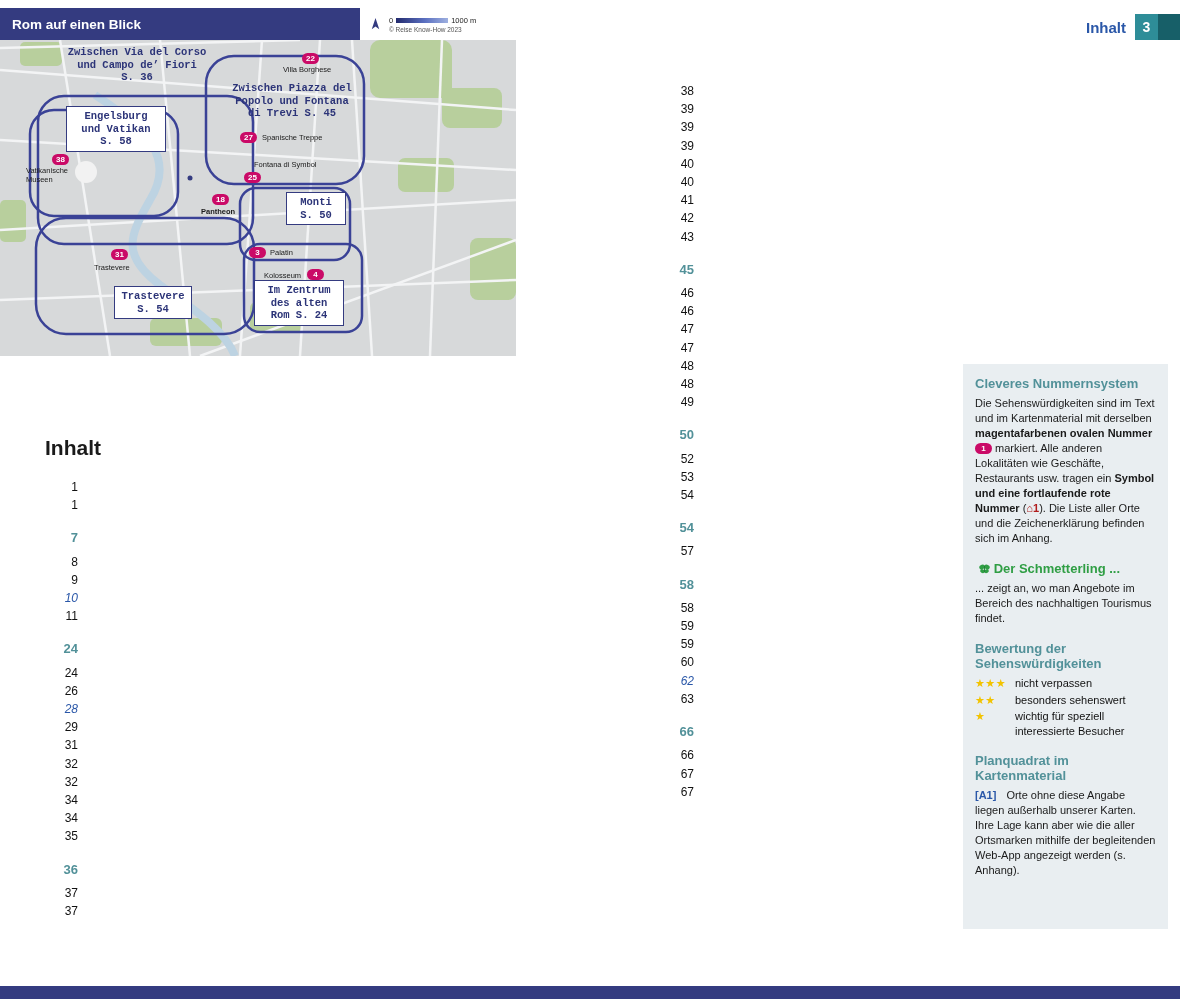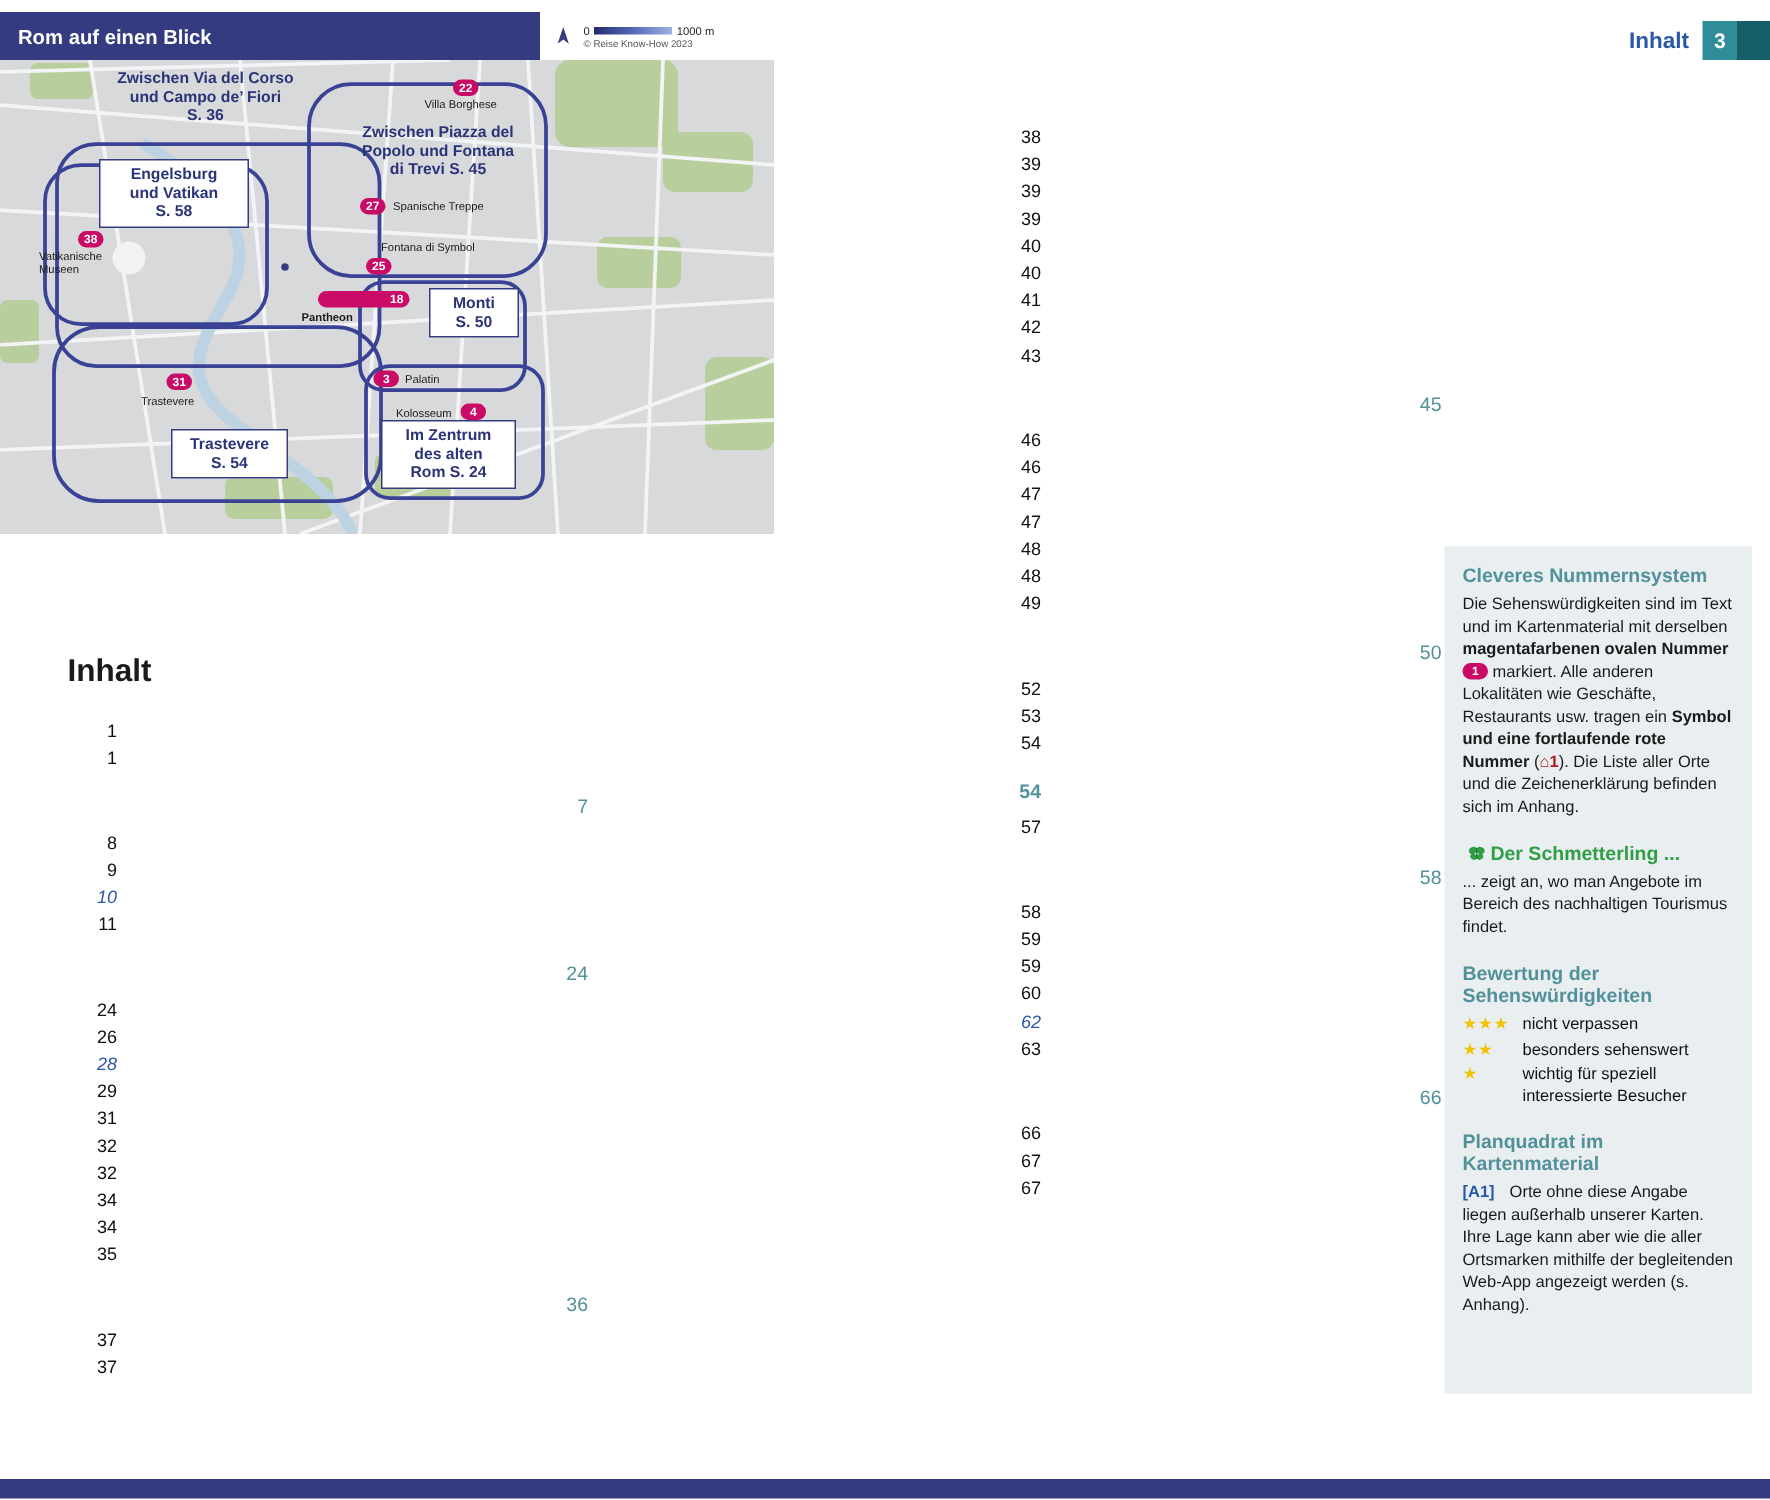--- a/index.html
+++ b/index.html
@@ -13,21 +13,21 @@
              display:flex;align-items:center;padding-left:12px;}
   .map-scale{flex:1;background:#fff;display:flex;align-items:center;gap:6px;padding:2px 4px 2px 8px;}
   .compass svg{display:block;}
   .scale-col{display:flex;flex-direction:column;gap:1px;}
   .scale-row{display:flex;align-items:center;gap:3px;font-size:7.5px;color:#222;}
   .scale-bar{width:52px;height:5px;background:linear-gradient(90deg,#232b6e,#5a6fc0 55%,#9eb0e0);}
   .scale-copy{font-size:6.5px;color:#555;}
   .map-graphic{position:absolute;left:0;top:32px;width:516px;height:316px;background:#d7d9da;overflow:hidden;}
   .map-graphic svg.bgsvg{position:absolute;left:0;top:0;}
   #map-overlay{position:absolute;left:0;top:0;width:516px;height:316px;}
-  .region-label{position:absolute;color:#2c3478;font-weight:bold;font-size:10.5px;line-height:12.5px;text-align:center;}
+  .region-label{position:absolute;color:#2c3478;font-weight:bold;font-size:10.5px;line-height:12.5px;text-align:center;font-family:Liberation Mono, monospace;}
   .region-label.boxed{background:#fff;border:1.5px solid #343b80;padding:3px 5px;}
   .mk-map{position:absolute;min-width:17px;height:11px;background:#ca0a67;color:#fff;border-radius:7px;
           font-size:8px;font-weight:bold;text-align:center;line-height:11px;}
   .place{position:absolute;font-size:7.5px;line-height:8.5px;color:#1a1a1a;}
 
   
   .page-head{position:absolute;top:14px;right:0;height:26px;display:flex;align-items:center;}
   .ph-label{color:#2a57a8;font-weight:bold;font-size:15px;margin-right:9px;}
   .ph-num{width:23px;height:26px;background:#2e8d98;color:#fff;font-weight:bold;font-size:14px;
           text-align:center;line-height:26px;}
@@ -39,21 +39,21 @@
   .col-left{left:44px;top:478px;width:370px;}
   .col-mid{left:672px;top:82px;width:305px;}
   .toc-row{display:flex;font-size:12px;line-height:18.2px;}
   .pg{flex:0 0 34px;text-align:right;margin-right:22px;}
   .col-mid .pg{flex:0 0 22px;margin-right:16px;}
   .mk{display:inline-block;min-width:13px;padding:0 2px;height:11px;background:#ca0a67;color:#fff;
       border-radius:7px;font-size:8px;font-weight:bold;text-align:center;line-height:11px;
       margin-right:5px;vertical-align:1.5px;}
   .bfly{margin-left:4px;}
   .bfly svg{vertical-align:-1px;}
-  .toc-row.sec{color:#529199;font-weight:normal;font-size:13px;margin:15px 0 5px;justify-content:flex-end;}
+  .toc-row.sec{color:#529199;font-weight:bold;font-size:13px;margin:15px 0 5px;}
   .toc-row.secmark{margin:15px 0 5px;}
   .toc-row.secmark .pg,.toc-row.secmark .tx{color:#529199;font-weight:bold;font-size:13px;}
   .toc-row.ital{color:#2a57a8;font-style:italic;}
   .toc-row.boldrow{font-weight:normal;}
 
   
   .sidebar{position:absolute;left:963px;top:364px;width:205px;min-height:565px;
            background:#e9eef1;padding:12px 12px 16px;box-sizing:border-box;}
   .sb-h{color:#529199;font-size:13px;font-weight:bold;line-height:15px;margin:15px 0 5px;}
   .sidebar .sb-h.first{margin-top:0;}
@@ -159,21 +159,21 @@
       </div>
     <div class="region-label boxed" id="lbl-zentrum" style="left:254px;top:240px;width:78px;">
         <div>Im Zentrum</div>
         <div>des alten</div>
         <div>Rom S. 24</div>
       </div>
     <div id="map-overlay">
         <span class="mk-map" style="left: 302px; top: 13px;">22</span>
         <span class="mk-map" style="left: 240px; top: 92px;">27</span>
         <span class="mk-map" style="left: 244px; top: 132px;">25</span>
-        <span class="mk-map" style="left: 212px; top: 154px; padding-left: 44px;">18</span>
+        <span class="mk-map" style="left: 212px; top: 154px;">18</span>
         <span class="mk-map" style="left: 52px; top: 114px;">38</span>
         <span class="mk-map" style="left: 111px; top: 209px;">31</span>
         <span class="mk-map" style="left: 249px; top: 207px;">3</span>
         <span class="mk-map" style="left: 307px; top: 229px;">4</span>
         <span class="place" style="left: 283px; top: 26px;">Villa Borghese</span>
         <span class="place" style="left: 262px; top: 94px;">Spanische Treppe</span>
         <span class="place" style="left: 254px; top: 121px;">Fontana di Symbol</span>
         <span class="place" style="left: 201px; top: 168px; font-weight: bold;">Pantheon</span>
         <span class="place" style="left: 26px; top: 127px; width: 58px;">Vatikanische Museen</span>
         <span class="place" style="left: 94px; top: 224px;">Trastevere</span>

